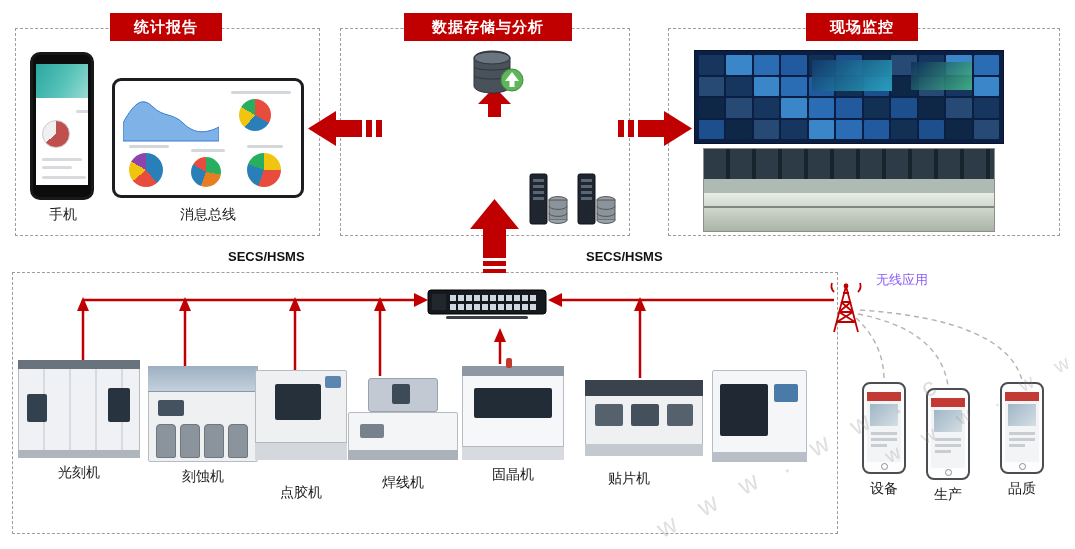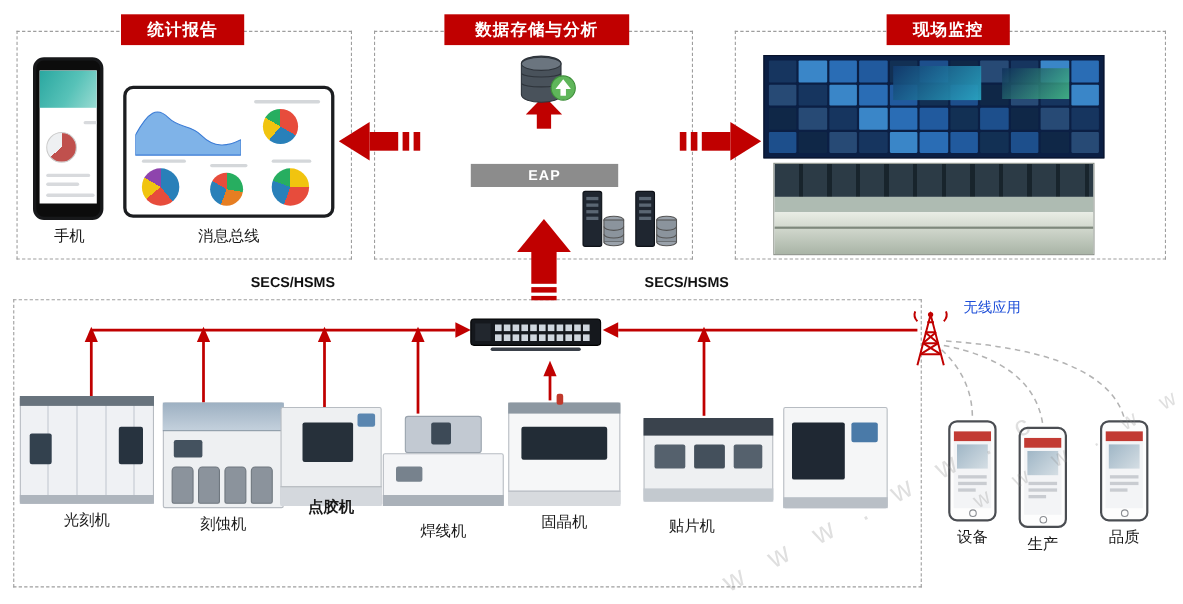--- a/index.html
+++ b/index.html
@@ -165,21 +165,20 @@
 
   <svg class="icon" style="left:466px;top:50px;" width="60" height="44" viewBox="0 0 60 44">
     <path d="M8,8 C8,3.6 17,1 26,1 C35,1 44,3.6 44,8 L44,36 C44,40.4 35,43 26,43 C17,43 8,40.4 8,36 Z" fill="#49525b" stroke="#2e343b"></path>
     <ellipse cx="26" cy="8" rx="18" ry="6" fill="#6b757f" stroke="#2e343b"></ellipse>
     <path d="M8,17 C12,21 40,21 44,17" fill="none" stroke="#2e343b"></path>
     <path d="M8,26 C12,30 40,30 44,26" fill="none" stroke="#2e343b"></path>
     <circle cx="46" cy="30" r="11" fill="#5fb65a" stroke="#3e8f3a"></circle>
     <polygon points="46,22 53,31 48.5,31 48.5,37 43.5,37 43.5,31 39,31" fill="#ffffff"></polygon>
   </svg>
 
-  <div class="bar-gray" style="left:428px;top:149px;width:134px;height:21px;">EAP</div>
 
   <svg class="icon" style="left:528px;top:172px;" width="96" height="56" viewBox="0 0 96 56">
     <g>
       <rect x="2" y="2" width="17" height="50" rx="2" fill="#1f2630" stroke="#0e1218"></rect>
       <rect x="5" y="7" width="11" height="3" fill="#5a6673"></rect>
         <rect x="5" y="13" width="11" height="3" fill="#5a6673"></rect>
       <rect x="5" y="19" width="11" height="3" fill="#5a6673"></rect>
         <rect x="5" y="25" width="11" height="3" fill="#5a6673"></rect>
       <g stroke="#555" fill="#9aa2ab">
         <ellipse cx="30" cy="28" rx="9" ry="3.4"></ellipse>
@@ -314,21 +313,21 @@
     <div class="m-pod" style="left:80px;bottom:4px;width:20px;height:34px;"></div>
   </div>
   <div class="lbl" style="left:148px;top:468px;width:110px;">刻蚀机</div>
 
   <div class="machine" style="left:255px;top:370px;width:92px;height:90px;">
     <div class="m-body"></div>
     <div class="m-win" style="left:20px;top:14px;width:46px;height:36px;background:#26303a;"></div>
     <div class="m-win" style="left:70px;top:6px;width:16px;height:12px;background:#5a86b0;"></div>
     <div class="m-strip" style="bottom:0;height:18px;background:#d4d8dd;border-top:1px solid #b3b8be;"></div>
   </div>
-  <div class="lbl" style="left:255px;top:452px;width:92px;font-weight:bold;">点胶机</div>
+  <div class="lbl" style="left:255px;top:484px;width:92px;">点胶机</div>
 
   <div class="machine" style="left:348px;top:378px;width:110px;height:82px;">
     <div class="m-strip" style="top:0;left:20px;right:20px;height:34px;background:#c2c9d2;border:1px solid #9aa3ad;border-radius:3px;"></div>
     <div class="m-win" style="left:44px;top:6px;width:18px;height:20px;background:#3d4a57;"></div>
     <div class="m-body" style="top:34px;background:#f4f5f7;"></div>
     <div class="m-win" style="left:12px;top:46px;width:24px;height:14px;background:#77828d;"></div>
     <div class="m-strip" style="bottom:0;height:10px;background:#aab1b9;"></div>
   </div>
   <div class="lbl" style="left:348px;top:474px;width:110px;">焊线机</div>
 
@@ -360,21 +359,21 @@
 
   <svg class="icon" style="left:824px;top:282px;" width="44" height="52" viewBox="0 0 44 52">
     <g stroke="#c00000" stroke-width="1.8" fill="none">
       <path d="M10,50 L22,4 L34,50"></path>
       <path d="M13,40 L31,40 M15,30 L29,30 M17,20 L27,20 M19,11 L25,11"></path>
       <path d="M13,40 L29,30 M31,40 L15,30 M15,30 L27,20 M29,30 L17,20"></path>
       <path d="M10,10 Q6,6 8,1 M34,10 Q38,6 36,1"></path>
     </g>
     <circle cx="22" cy="4" r="2.4" fill="#c00000"></circle>
   </svg>
-  <div class="lbl" style="left:876px;top:271px;width:90px;color:#1d4ed8;font-size:13px;text-align:left;">无线应用</div>
+  <div class="lbl" style="left:876px;top:271px;width:90px;color:#8b5cf6;font-size:13px;text-align:left;">无线应用</div>
 
   <div class="app-phone" style="left:862px;top:382px;width:44px;height:92px;">
     <div class="scr">
         <div class="bar"></div>
         <div class="img"></div>
       <div class="ln" style="top:40px;"></div>
         <div class="ln" style="top:46px;"></div>
         <div class="ln" style="top:52px;right:14px;"></div>
       </div>
     <div class="home"></div>

